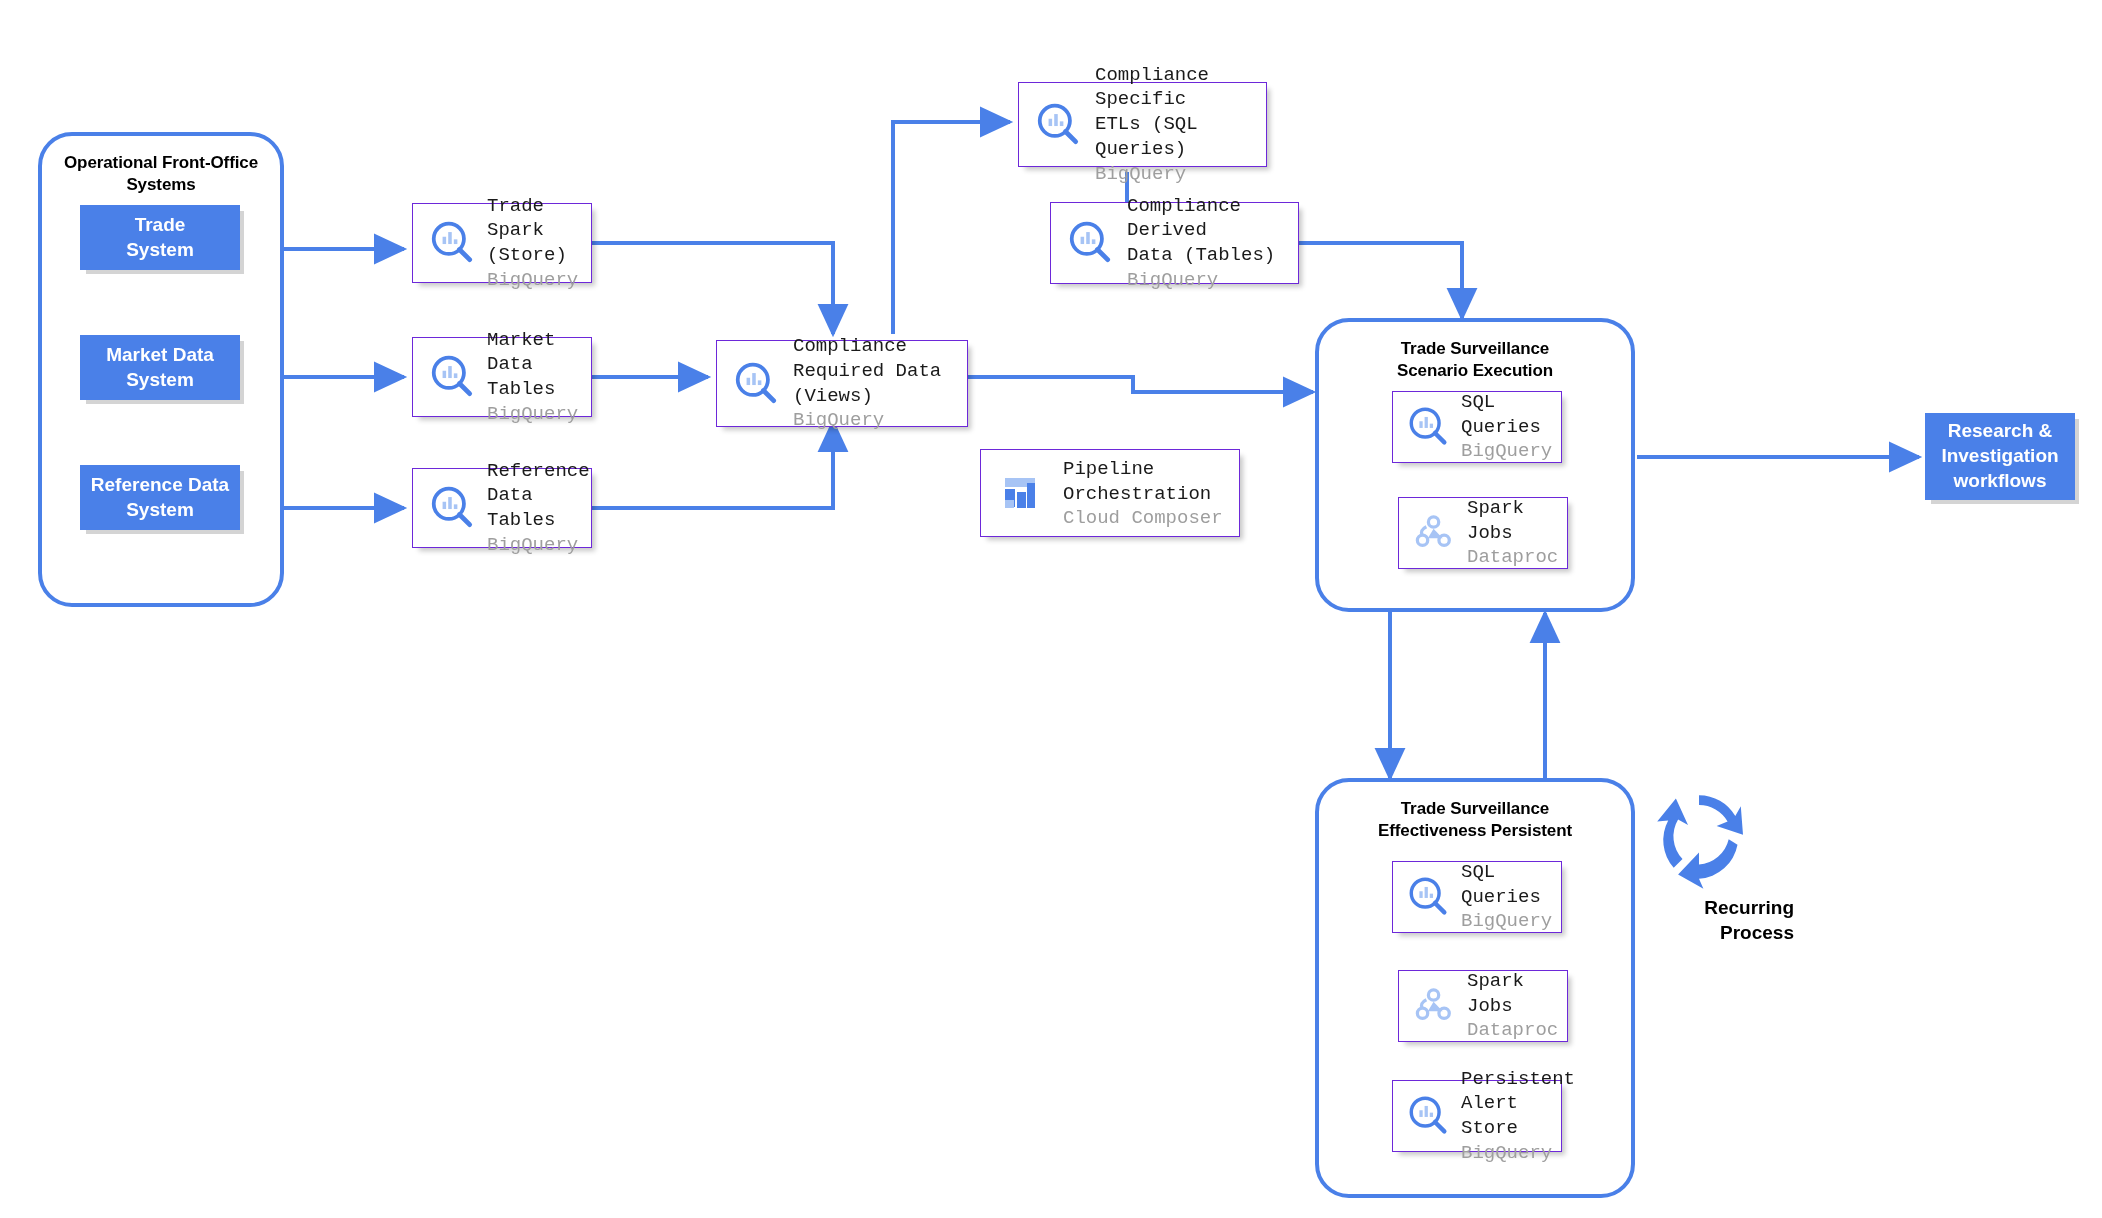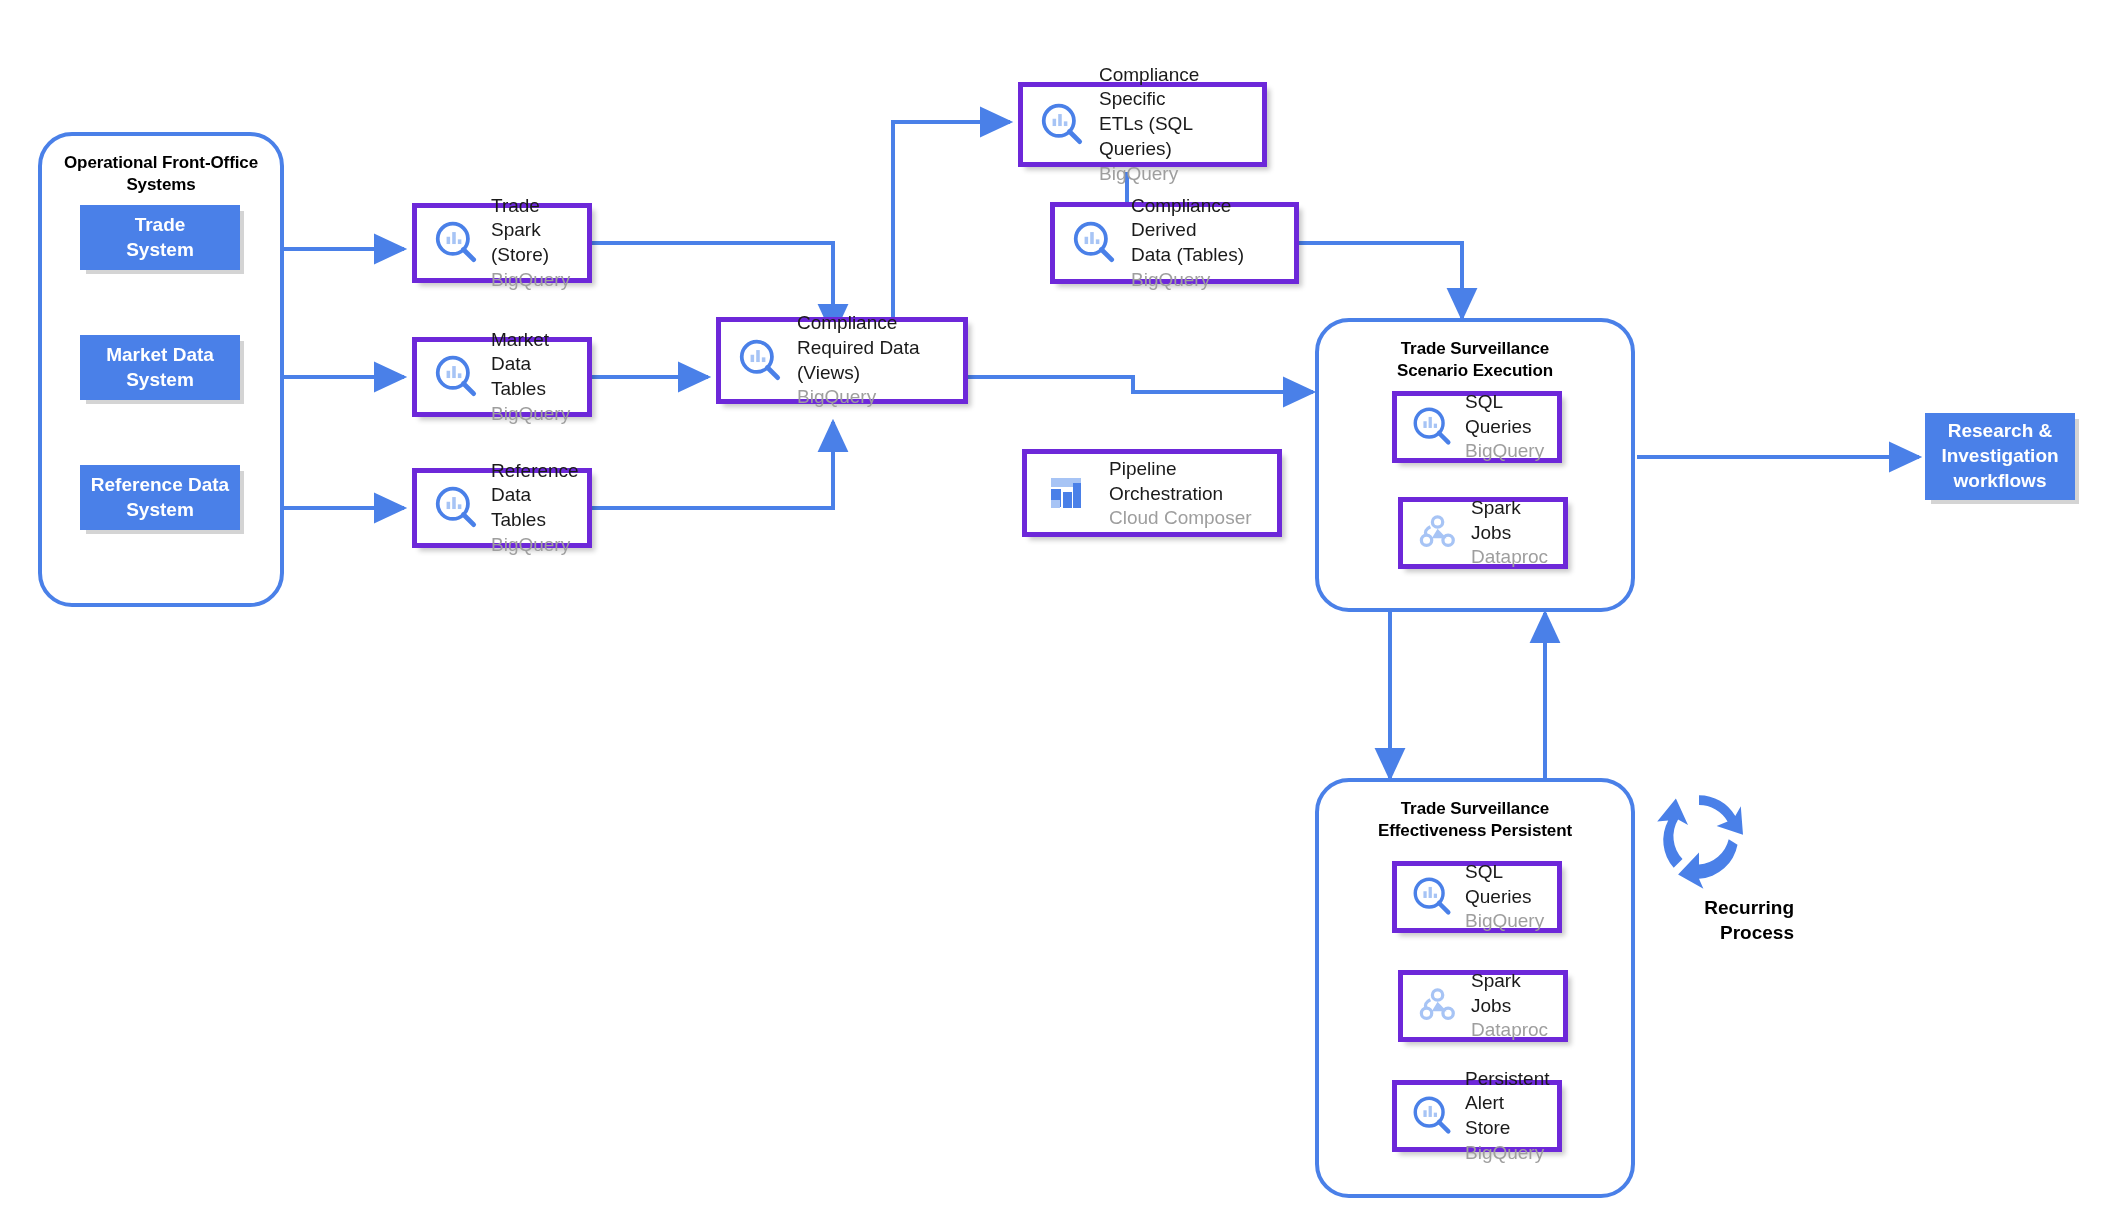--- a/index.html
+++ b/index.html
@@ -57,25 +57,26 @@
     align-items: center;
     justify-content: center;
     text-align: center;
     box-sizing: border-box;
     box-shadow: 5px 5px 0 -1px rgba(0,0,0,0.17);
   }
   
   .card {
     position: absolute;
     background: #ffffff;
-    border: 5px solid #6d28d9;
+    border: 1px solid #6d28d9;
     box-sizing: border-box;
     display: flex;
     align-items: center;
     box-shadow: 5px 5px 5px -2px rgba(0,0,0,0.22);
+    font-family: Liberation Mono, monospace;
   }
   .card .icon-wrap {
     flex: 0 0 auto;
     display: flex;
     align-items: center;
     justify-content: center;
   }
   .card .card-text {
     flex: 1 1 auto;
     line-height: 1.3;
@@ -225,21 +226,21 @@
         <path d="M30.2,30.2 L40,40" stroke="#4a80e8" stroke-width="4.6" stroke-linecap="round"></path>
       </svg>
     </span>
     <span class="card-text">
       <span class="t-main">Reference</span>
       <span class="t-main">Data Tables</span>
       <span class="t-sub">BigQuery</span>
     </span>
   </div>
 
-  <div class="card" style="left:716px; top:317px; width:252px; height:87px; padding:0 10px 0 12px;">
+  <div class="card" style="left:716px; top:340px; width:252px; height:87px; padding:0 10px 0 12px;">
     <span class="icon-wrap" style="width:56px;height:56px;">
       <svg width="50" height="50" viewBox="0 0 48 48">
         <circle cx="20" cy="20" r="14.5" fill="none" stroke="#4a80e8" stroke-width="3.6"></circle>
         <rect x="14" y="18" width="3.4" height="7" fill="#a7c4f5"></rect>
         <rect x="19.4" y="13.5" width="3.4" height="11.5" fill="#a7c4f5"></rect>
         <rect x="24.8" y="20.5" width="3.4" height="4.5" fill="#a7c4f5"></rect>
         <path d="M30.2,30.2 L40,40" stroke="#4a80e8" stroke-width="4.6" stroke-linecap="round"></path>
       </svg>
     </span>
     <span class="card-text" style="padding-left:8px;">
@@ -276,21 +277,21 @@
         <path d="M30.2,30.2 L40,40" stroke="#4a80e8" stroke-width="4.6" stroke-linecap="round"></path>
       </svg>
     </span>
     <span class="card-text" style="padding-left:8px;">
       <span class="t-main">Compliance Derived</span>
       <span class="t-main">Data (Tables)</span>
       <span class="t-sub">BigQuery</span>
     </span>
   </div>
 
-  <div class="card" style="left:1022px; top:449px; width:260px; height:88px; padding:2px 10px 0 14px;">
+  <div class="card" style="left:980px; top:449px; width:260px; height:88px; padding:2px 10px 0 14px;">
     <span class="icon-wrap" style="width:56px;height:56px;">
       <svg width="44" height="44" viewBox="0 0 44 44">
         <rect x="4" y="6" width="30" height="9" fill="#a7c4f5"></rect>
         <rect x="4" y="17" width="10" height="18" fill="#4a80e8"></rect>
         <rect x="16" y="20" width="9" height="16" fill="#4a80e8"></rect>
         <rect x="4" y="28" width="9" height="8" fill="#a7c4f5"></rect>
         <rect x="26" y="11" width="8" height="25" fill="#4a80e8"></rect>
       </svg>
     </span>
     <span class="card-text" style="padding-left:12px;">

